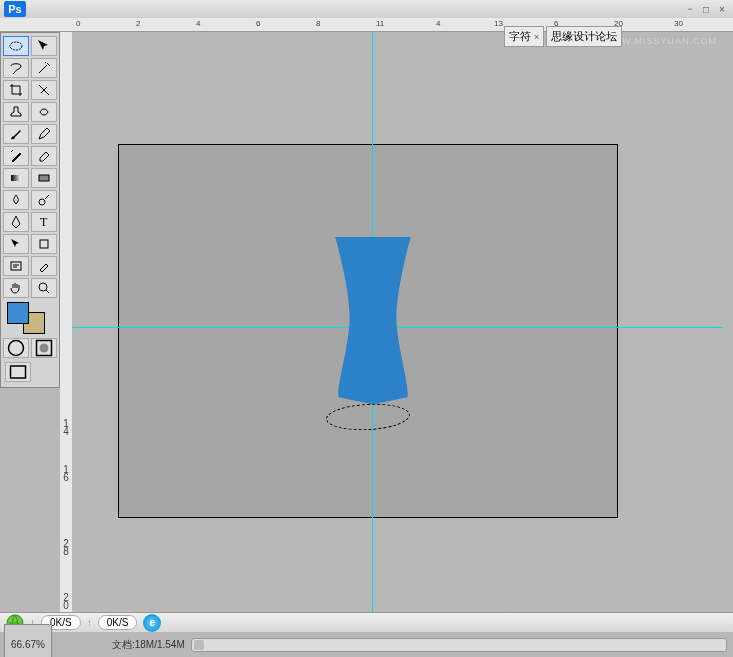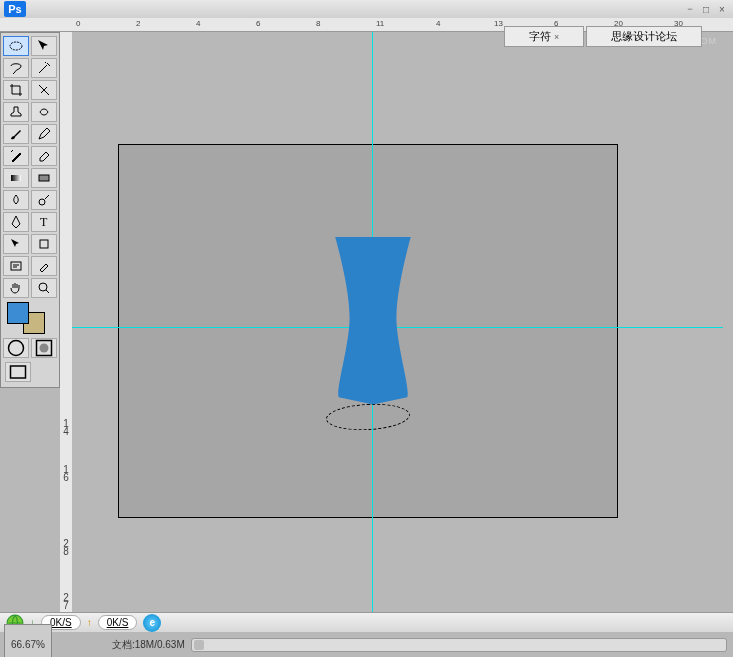--- a/index.html
+++ b/index.html
@@ -38,28 +38,28 @@
 .guide-h { position: absolute; left: -72px; right: -10px; height: 1px; background: #00e0e0; top: 295px; }
 .guide-v { position: absolute; top: -32px; bottom: -45px; width: 1px; background: #00e0e0; left: 300px; }
 
 
 .vase { position: absolute; left: 255px; top: 205px; width: 92px; height: 180px; }
 .vase svg { width: 100%; height: 100%; }
 .ellipse-sel { position: absolute; left: 254px; top: 372px; width: 84px; height: 26px; border: 1px dashed #000; border-radius: 50%; transform: rotate(-3deg); }
 
 
 .right-tabs { position: absolute; top: 26px; left: 504px; display: flex; gap: 2px; z-index: 5; }
-.rtab { background: #ececec; border: 1px solid #999; padding: 2px 24px; font-size: 11px; display: flex; align-items: center; gap: 3px; }
+.rtab { background: #ececec; border: 1px solid #999; padding: 2px 4px; font-size: 11px; display: flex; align-items: center; gap: 3px; }
 .rtab .x { font-size: 9px; color: #666; }
 .watermark { position: absolute; top: 36px; right: 16px; font-size: 9px; color: #d0d0d0; letter-spacing: 1px; }
 
 
 .status { position: absolute; left: 0; right: 0; bottom: 25px; height: 20px; background: linear-gradient(#f0f0f0,#d8d8d8); display: flex; align-items: center; padding: 0 6px; gap: 6px; font-size: 10px; border-top: 1px solid #999; }
 .status-ico { width: 18px; height: 18px; display:flex;align-items:center;justify-content:center; }
-.status-pill { background: #fff; border: 1px solid #aaa; border-radius: 8px; padding: 1px 8px; text-decoration: underline; }
+.status-pill { background: #fff; border: 1px solid #aaa; border-radius: 8px; padding: 1px 8px; }
 .ie-ico { width: 18px; height: 18px; border-radius: 50%; background: radial-gradient(circle,#6cf,#08c); display:flex;align-items:center;justify-content:center;color:#fff;font-weight:bold;font-size:10px;}
 
 
 .bottom { position: absolute; left: 0; right: 0; bottom: 0; height: 25px; background: #b8b8b8; display: flex; align-items: center; font-size: 10px; color: #333; }
 .bottom-box { background: #ccc; border: 1px solid #888; padding: 14px 6px; margin-left: 4px; }
 .scroll-h { flex: 1; height: 14px; background: #ddd; border: 1px solid #999; margin: 0 6px; position: relative; border-radius: 3px; }
 .scroll-thumb { position: absolute; top:1px; bottom:1px; left: 2px; width: 10px; background: #bbb; border-radius: 2px; }
 .branding { position: absolute; bottom: 27px; left: 2px; background: rgba(200,200,200,.9); padding: 1px 4px; font-size: 9px; color: #555; }
 </style>
 </head>
@@ -287,21 +287,21 @@
           <rect x="3" y="4" width="10" height="8" fill="none" stroke="#000"></rect>
         </svg>
       </div>
   </div>
 </div>
 
 <div class="ruler-v">
   <div class="vtick" style="top:388px">1 4</div>
   <div class="vtick" style="top:434px">1 6</div>
   <div class="vtick" style="top:508px">2 8</div>
-  <div class="vtick" style="top:562px">2 7</div>
+  <div class="vtick" style="top:562px">2 0</div>
 </div>
 
 <div class="canvas-area">
   <div class="doc"></div>
   <div class="guide-h"></div>
   <div class="guide-v"></div>
   <div class="vase">
     <svg viewBox="0 0 92 200">
       <path d="M 4 0 L 88 0 C 88 0 72 55 72 90 C 72 120 88 170 84 178 L 46 186 L 8 178 C 4 170 20 120 20 90 C 20 55 4 0 4 0 Z" fill="#2c82c9"></path>
     </svg>
@@ -332,18 +332,18 @@
   <span style="color:#2a7a2a">↓</span>
   <span class="status-pill">0K/S</span>
   <span style="color:#d88b00">↑</span>
   <span class="status-pill">0K/S</span>
   <div class="ie-ico">e</div>
 </div>
 
 <div class="bottom">
   <div class="bottom-box">66.67%</div>
   <div style="margin-left:60px">
-    <span>文档:</span><span>18M/0.63M</span>
+    <span>文档:</span><span>18M/1.54M</span>
   </div>
   <div class="scroll-h">
     <div class="scroll-thumb"></div>
   </div>
 </div>
 
 </body></html>

